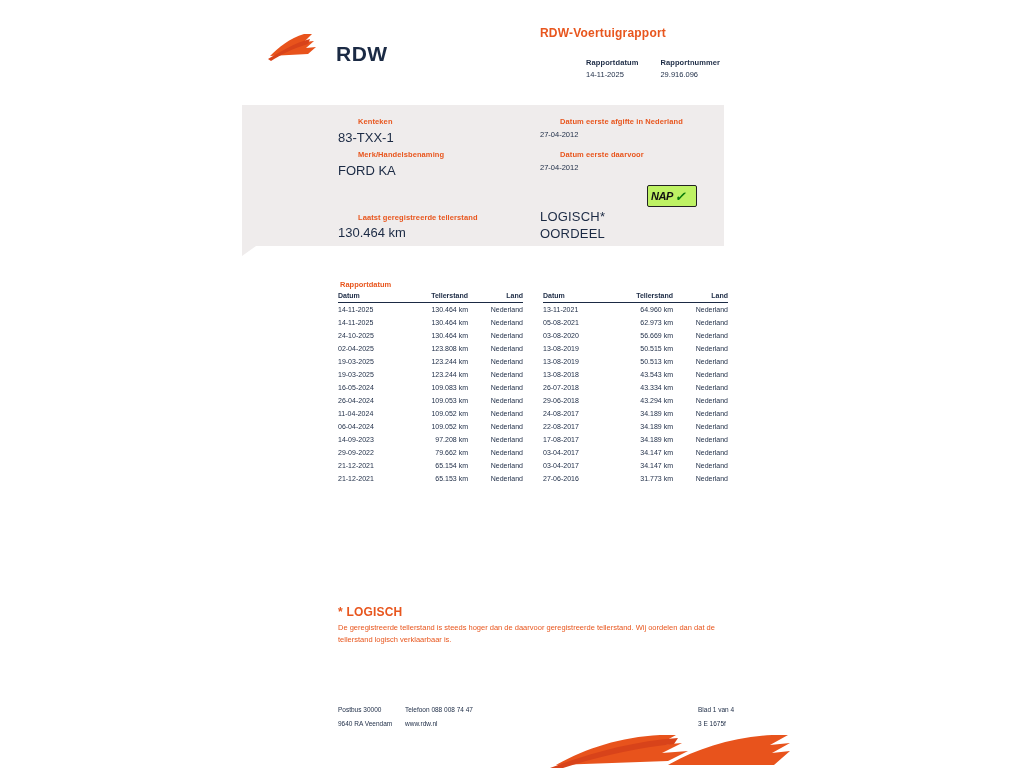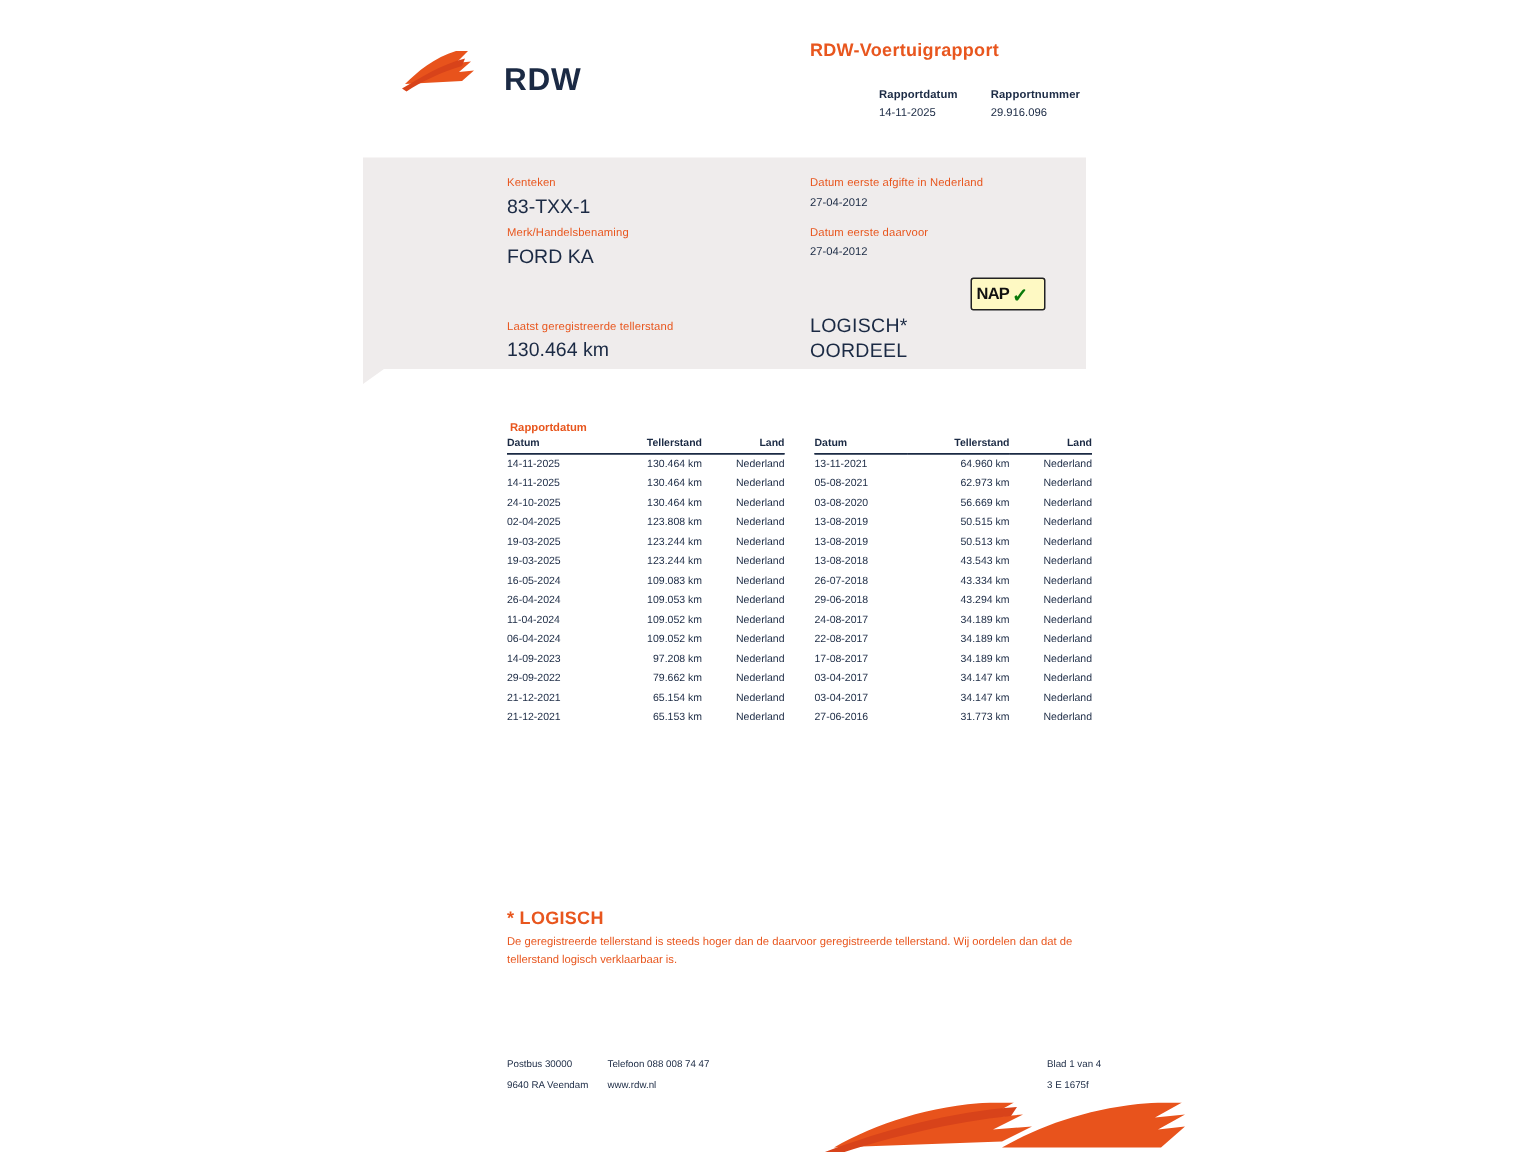--- a/index.html
+++ b/index.html
@@ -87,23 +87,24 @@
     position: absolute;
     left: 242px;
     top: 246px;
     width: 0; height: 0;
     border-left: 14px solid #efecec;
     border-bottom: 10px solid transparent;
   }
   .p-label {
     position: absolute;
     font-size: 7.5px;
-    font-weight: normal;
+    font-weight: bold;
     color: #e8561e;
     letter-spacing: 0.1px;
+    margin-left: 20px;
   }
   .p-value {
     position: absolute;
     font-size: 13px;
     color: #1b2a44;
   }
   .p-small {
     position: absolute;
     font-size: 7.5px;
     color: #1b2a44;
@@ -118,27 +119,28 @@
     color: #1b2a44;
     line-height: 17px;
     letter-spacing: 0.2px;
   }
   .nap-badge {
     position: absolute;
     left: 647px;
     top: 185px;
     width: 50px;
     height: 22px;
-    background: #fef9c3;
+    background: #bef264;
     border: 1px solid #222;
     border-radius: 2px;
     display: flex;
     align-items: center;
     padding-left: 3px;
     box-sizing: border-box;
+    font-style: italic;
   }
   .nap-badge .nap-text {
     font-size: 11px;
     font-weight: bold;
     color: #111;
     letter-spacing: -0.5px;
   }
   .nap-badge .nap-check {
     font-size: 13px;
     color: #0a7a0a;

